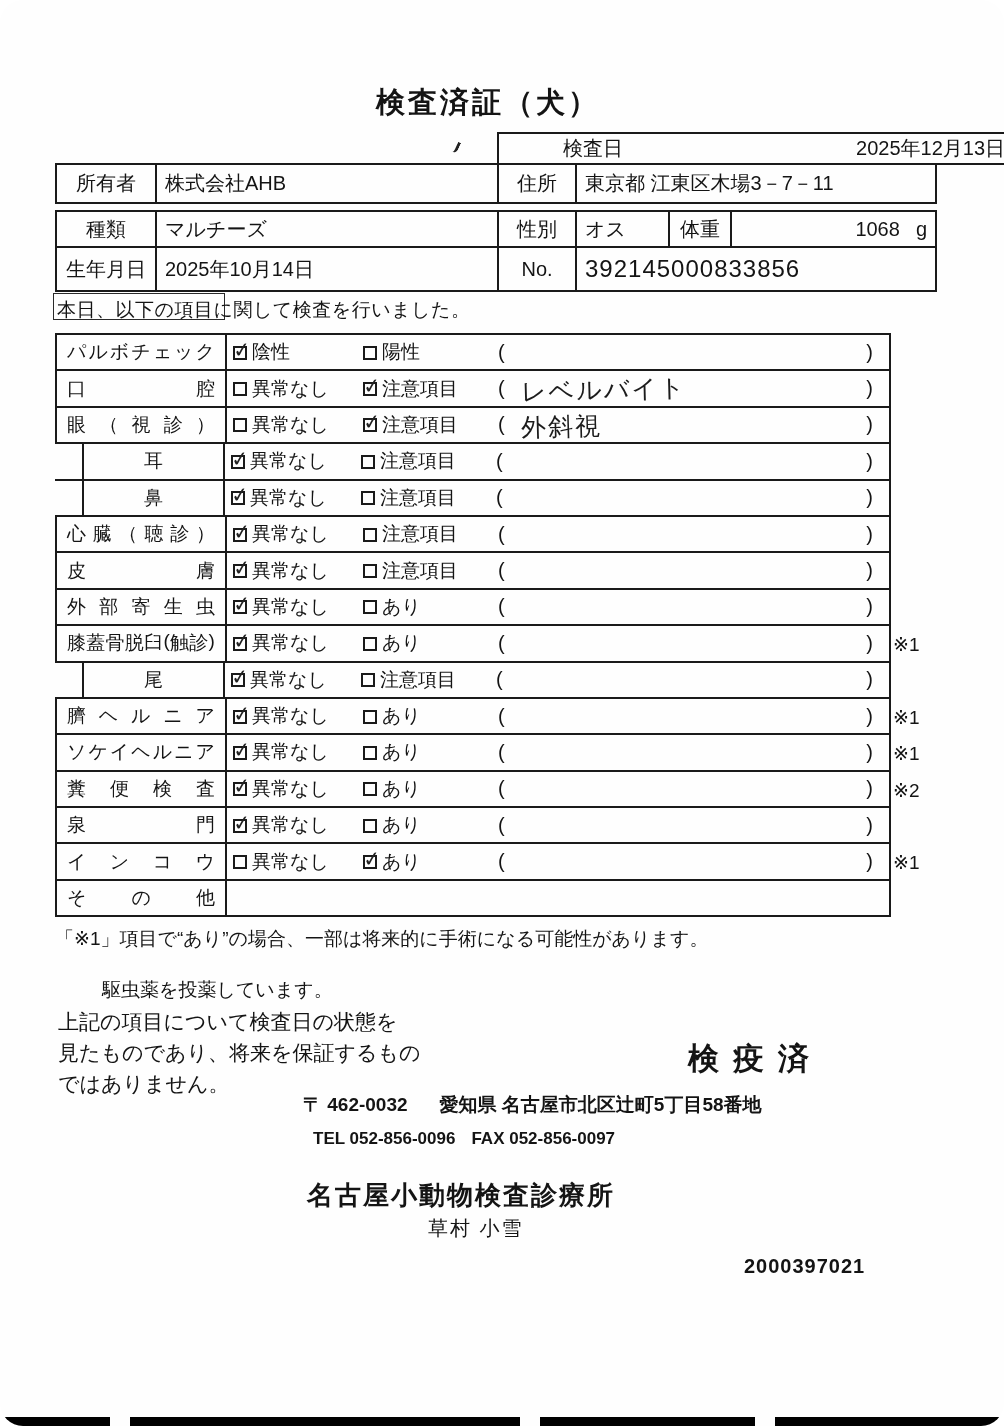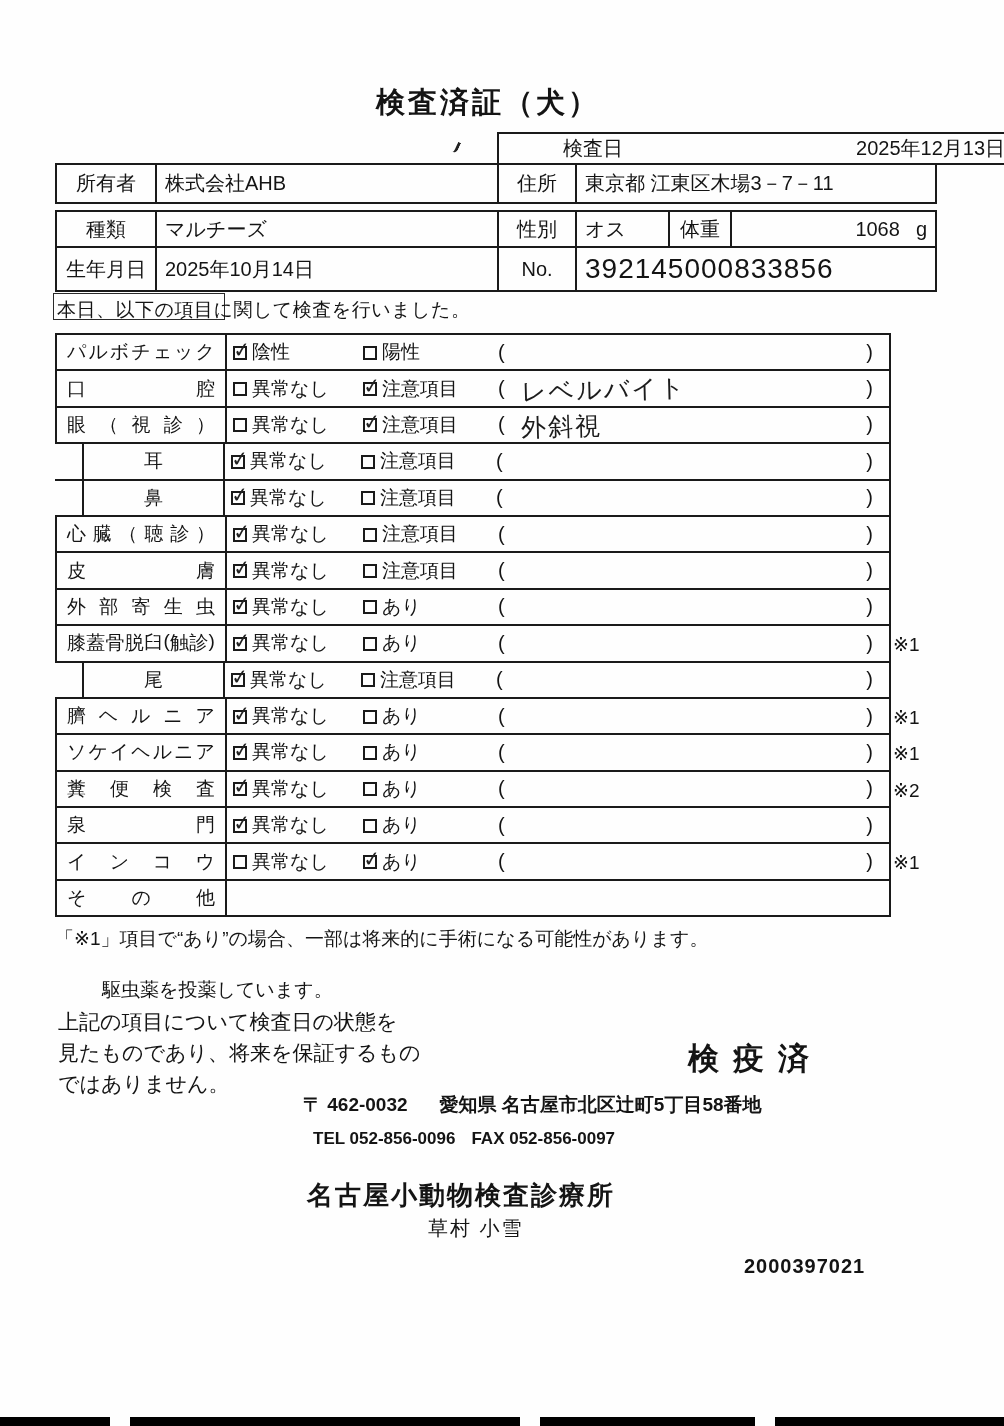--- a/index.html
+++ b/index.html
@@ -1,37 +1,37 @@
 <!DOCTYPE html>
 <html><head>
 <meta charset="utf-8">
 <style>
   * { box-sizing: border-box; margin: 0; padding: 0; }
   html, body { background: #ffffff; }
   .page {
     position: relative; width: 1004px; height: 1426px; background: #fefefe;
-    font-family: "Liberation Sans", "DejaVu Sans", sans-serif; color: #141414; overflow: hidden;
+    font-family: "Liberation Sans", "DejaVu Sans", sans-serif; color: #141414; overflow: hidden; border-radius: 23px;
   }
   .title { position: absolute; left: -14px; top: 83px; width: 1004px; text-align: center;
            font-size: 29px; font-weight: bold; letter-spacing: 3px; }
   .pen-mark { position: absolute; left: 452px; top: 141px; width: 7px; height: 12px;
               border-right: 3px solid #222; border-radius: 0 0 5px 0; transform: rotate(24deg); }
 
   
   .date-box { position: absolute; left: 497px; top: 132px; width: 524px; height: 33px;
               border: 2px solid #1a1a1a; display: flex; align-items: center; font-size: 20px; }
   .date-box .lab { margin-left: 64px; }
   .date-box .val { margin-left: auto; margin-right: 14px; }
 
   table.tbl { position: absolute; border-collapse: collapse; table-layout: fixed; font-size: 20px; }
   table.tbl td { border: 2px solid #1a1a1a; padding: 0 8px; overflow: hidden; white-space: nowrap; }
   table.tbl td.lab { text-align: center; padding: 0 4px; }
   td.weight-cell { text-align: right; padding-right: 24px; }
   td.weight-cell .unit { margin-left: 16px; }
-  td.no-val { font-size: 28px; letter-spacing: 1px; }
+  td.no-val { font-size: 24px; letter-spacing: 1px; }
 
   .intro { position: absolute; left: 57px; top: 297px; font-size: 19px; letter-spacing: 0.5px; }
   .artifact-box { position: absolute; left: 53px; top: 293px; width: 172px; height: 27px;
                   border: 1.5px solid #2a2a2a; }
 
   
   .checklist { position: absolute; left: 55px; top: 333px; width: 836px; border-top: 2px solid #1a1a1a; }
   .cl-row { position: relative; display: flex; align-items: stretch; height: 36.4px;
             border-bottom: 2px solid #1a1a1a; border-right: 2px solid #1a1a1a; font-size: 19px; }
   .cl-row:not(.inset) { border-left: 2px solid #1a1a1a; }

